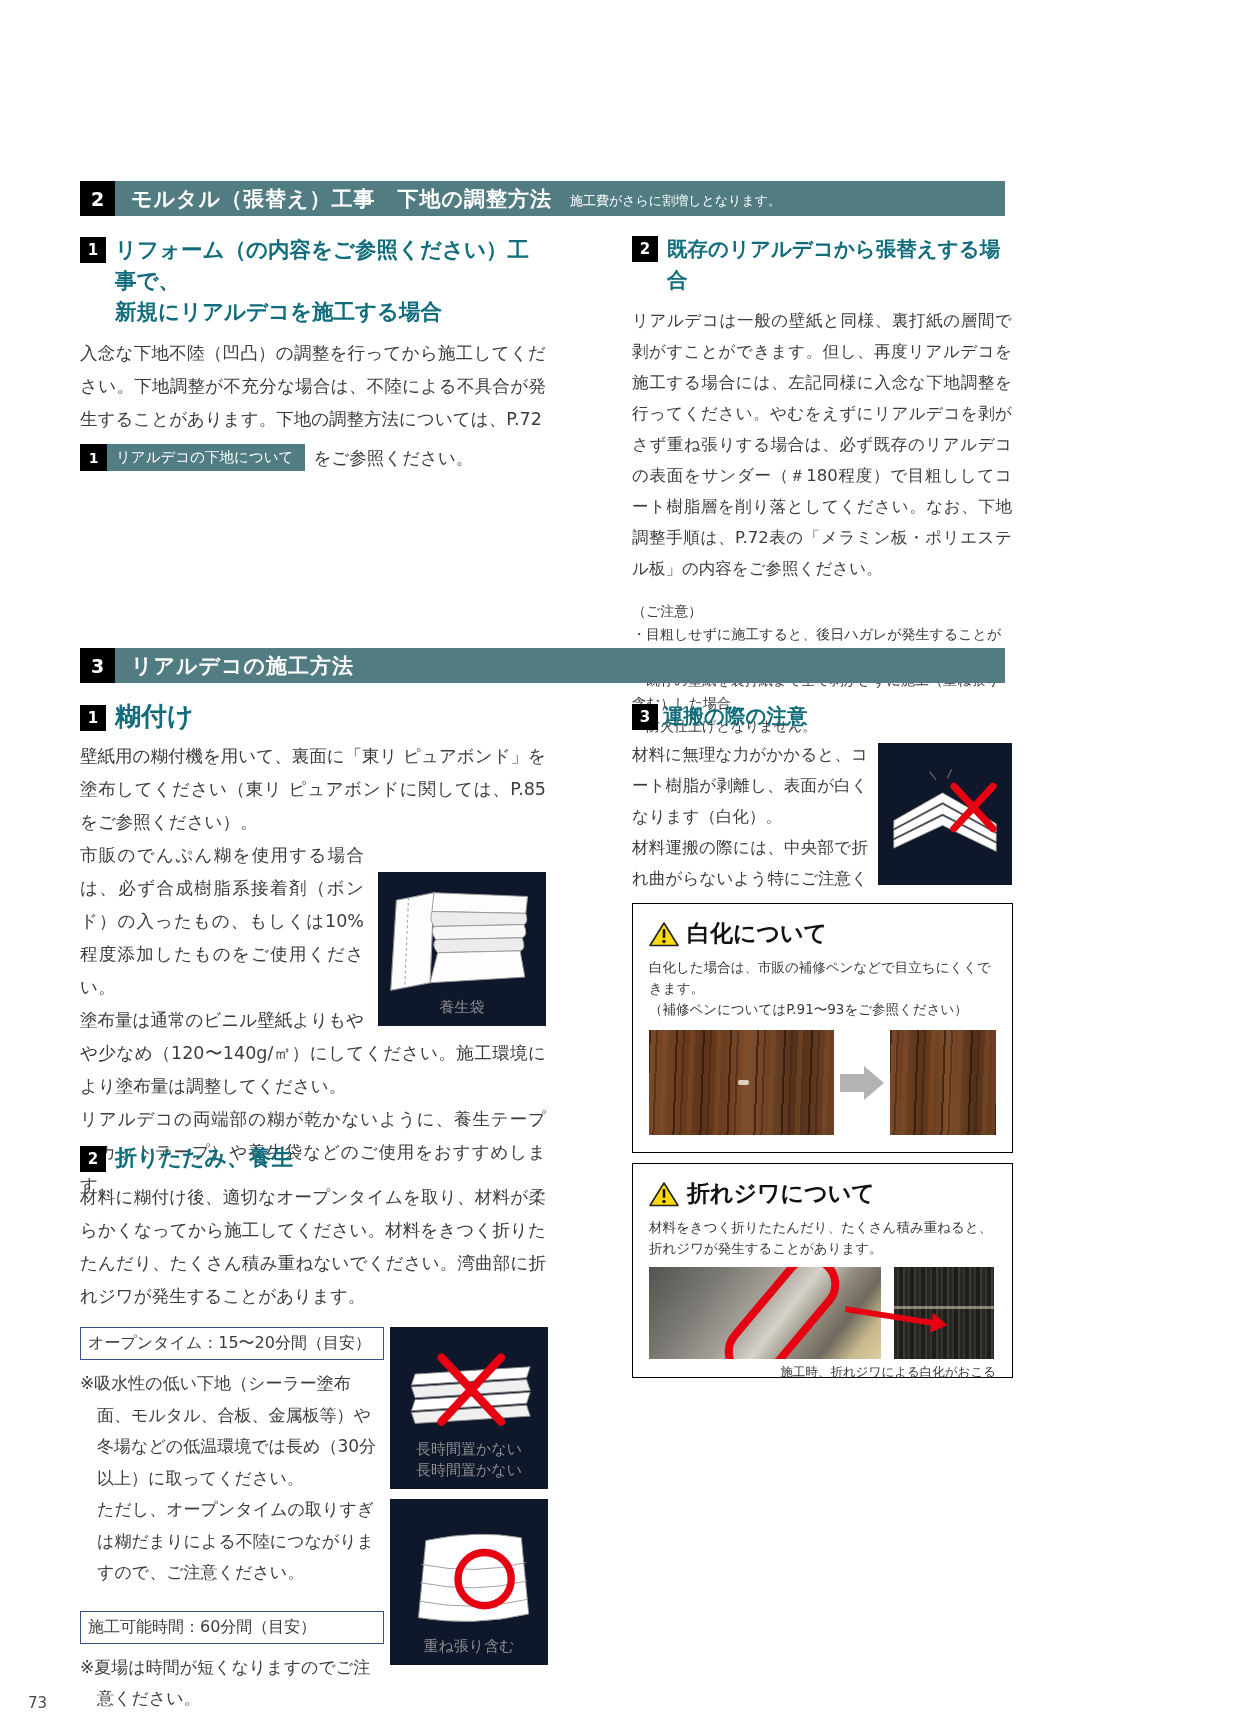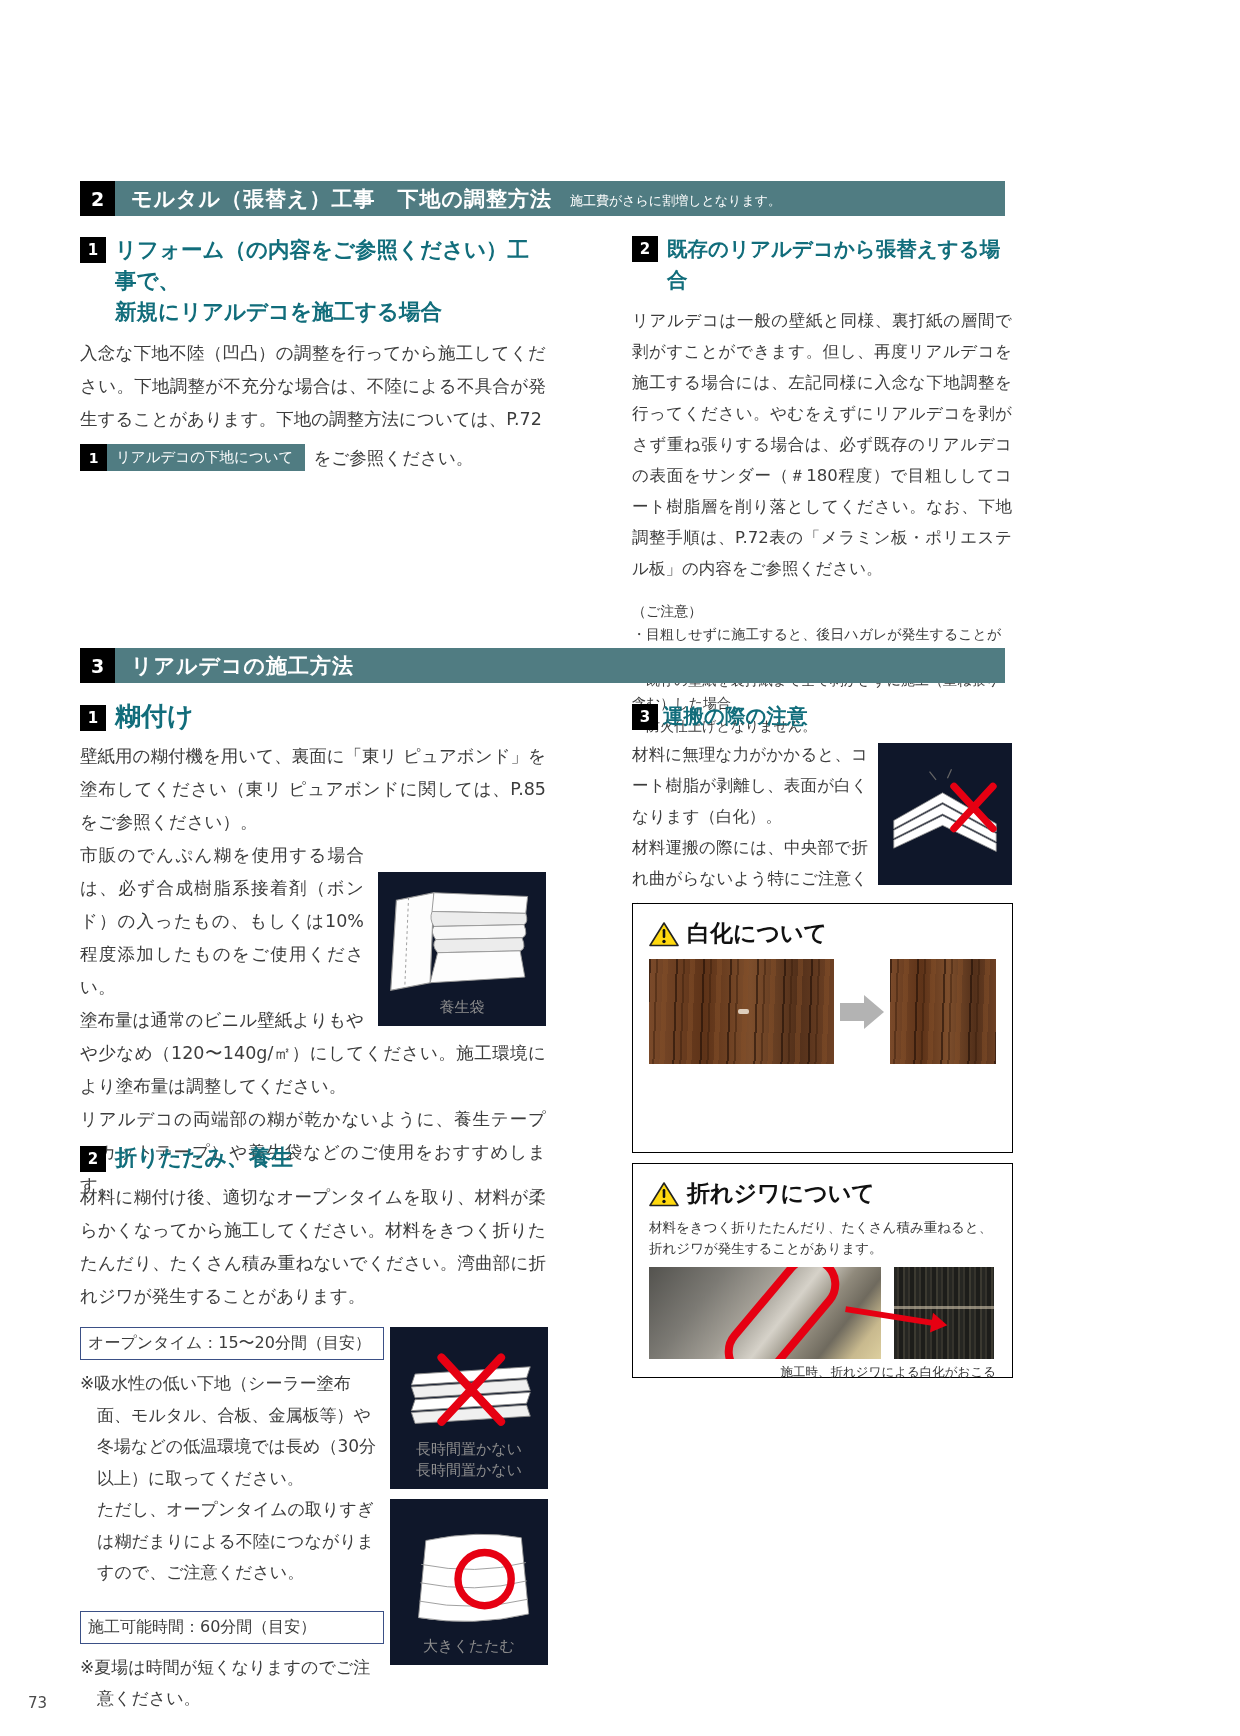--- a/index.html
+++ b/index.html
@@ -168,20 +168,24 @@
   </div>
 
   <div class="wbox" style="top:903px;height:250px;">
     <div class="wbox-title">
       <svg width="30" height="26" viewBox="0 0 30 26">
         <path d="M15 2 L29 24.5 H1 Z" fill="#ffd90f" stroke="#222" stroke-width="1.6" stroke-linejoin="round"></path>
         <rect x="13.7" y="8" width="2.6" height="9" rx="1.3" fill="#111"></rect>
         <circle cx="15" cy="20.5" r="1.7" fill="#111"></circle>
       </svg>
       <span>白化について</span>
+    </div>
+    <div class="wbox-desc">
+      <div>白化した場合は、市販の補修ペンなどで目立ちにくくできます。</div>
+      <div>（補修ペンについてはP.91〜93をご参照ください）</div>
     </div>
     <div class="imgs-row">
       <div class="wood" style="width:185px;">
         <div class="wood-mark"></div>
       </div>
       <div class="gray-arrow">
         <div class="shaft"></div>
           <div class="head"></div>
       </div>
       <div class="wood" style="flex:1;"></div>
@@ -243,21 +247,21 @@
           </div>
         </div>
         <div class="fig-gray fold-fig2">
           <svg width="140" height="112" viewBox="0 0 150 122">
             <path d="M28,18 Q85,6 132,15 L140,98 Q80,112 20,102 Z" fill="#fff" stroke="#999"></path>
             <path d="M23,44 Q82,56 137,42" stroke="#999" fill="none"></path>
             <path d="M22,64 Q82,76 138,62" stroke="#999" fill="none"></path>
             <path d="M21,84 Q80,96 139,82" stroke="#999" fill="none"></path>
             <circle cx="92" cy="60" r="29" stroke="#e60012" stroke-width="8" fill="none"></circle>
           </svg>
-          <div class="fig-caption">大きくたたむ</div>
+          <div class="fig-caption">重ね張り含む</div>
         </div>
       </div>
     </div>
   </div>
 
   <div class="pageno">73</div>
 
 </div>
 
 </body></html>

